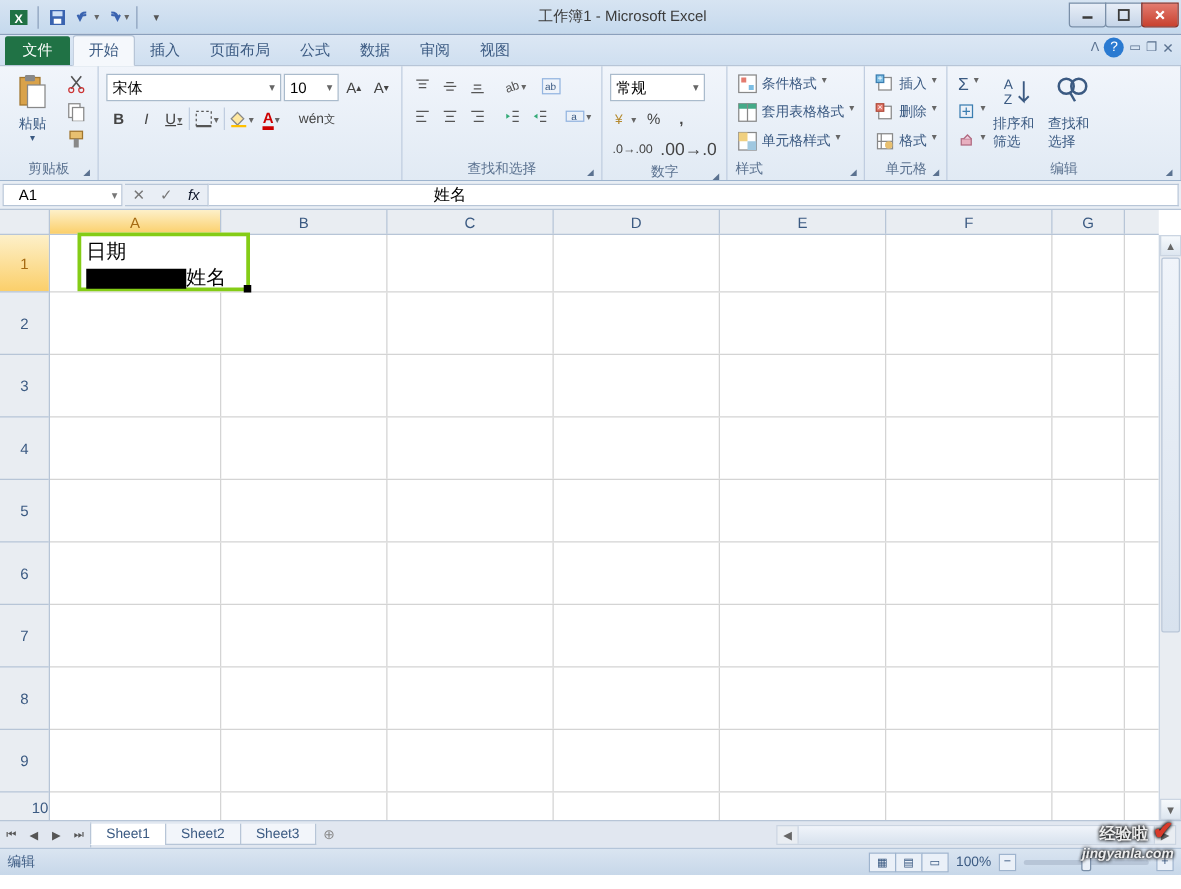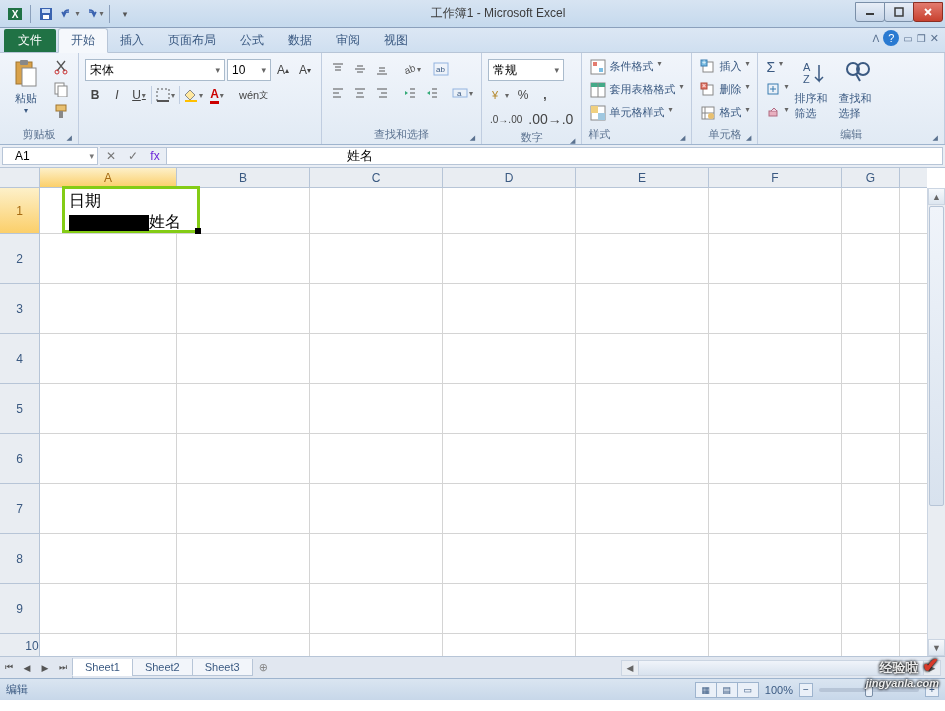--- a/index.html
+++ b/index.html
@@ -46,21 +46,21 @@
 .fmt-select { width: 76px; }
 .styles-col { display: flex; flex-direction: column; gap: 3px; padding-top: 4px; }
 .cells-col { display: flex; flex-direction: column; gap: 3px; padding-top: 4px; }
 
 
 .fbar { height: 23px; border-bottom: 1px solid #b7c5d7; display: flex; align-items: stretch; background: #e9eef5; }
 .namebox { width: 96px; border: 1px solid #b7c5d7; background: #fff; margin: 2px; display: flex; align-items: center; padding: 0 4px 0 12px; font-size: 12px; position: relative; }
 .namebox::after { content: "▾"; position: absolute; right: 3px; color: #777; font-size: 9px; }
 .fbar-btns { display: flex; align-items: center; border: 1px solid #b7c5d7; border-left: none; background: #e9eef5; margin: 2px 0; }
 .fbar-btn { width: 22px; display: flex; align-items: center; justify-content: center; font-size: 12px; color: #777; cursor: pointer; height: 100%; }
-.fbar-btn.fx { color: #6d28d9; }
+.fbar-btn.fx { font-style: italic; color: #0f172a; }
 .fbar-input { flex: 1; border: 1px solid #b7c5d7; border-left: none; background: #fff; margin: 2px 2px 2px 0; padding: 0 8px 0 180px; display: flex; align-items: center; font-size: 13px; font-family: "宋体"; }
 
 
 .gridwrap { position: relative; height: 488px; background: #fff; overflow: hidden; }
 .corner { position: absolute; left: 0; top: 0; width: 40px; height: 20px; background: #e9edf2; border-right: 1px solid #b7c5d7; border-bottom: 1px solid #b7c5d7; }
 .colheads { position: absolute; left: 40px; top: 0; right: 18px; height: 20px; display: flex; background: #e9edf2; border-bottom: 1px solid #b7c5d7; }
 .colhead { border-right: 1px solid #b7c5d7; font-size: 12px; color: #3b5a82; display: flex; align-items: center; justify-content: center; }
 .colhead.active { background: linear-gradient(to bottom,#fdf0c9,#fbcf6a); color: #a56a12; }
 .rowheads { position: absolute; left: 0; top: 20px; width: 40px; bottom: 0; background: #e9edf2; border-right: 1px solid #b7c5d7; }
 .rowhead { border-bottom: 1px solid #b7c5d7; font-size: 12px; color: #3b5a82; display: flex; align-items: center; justify-content: center; }

